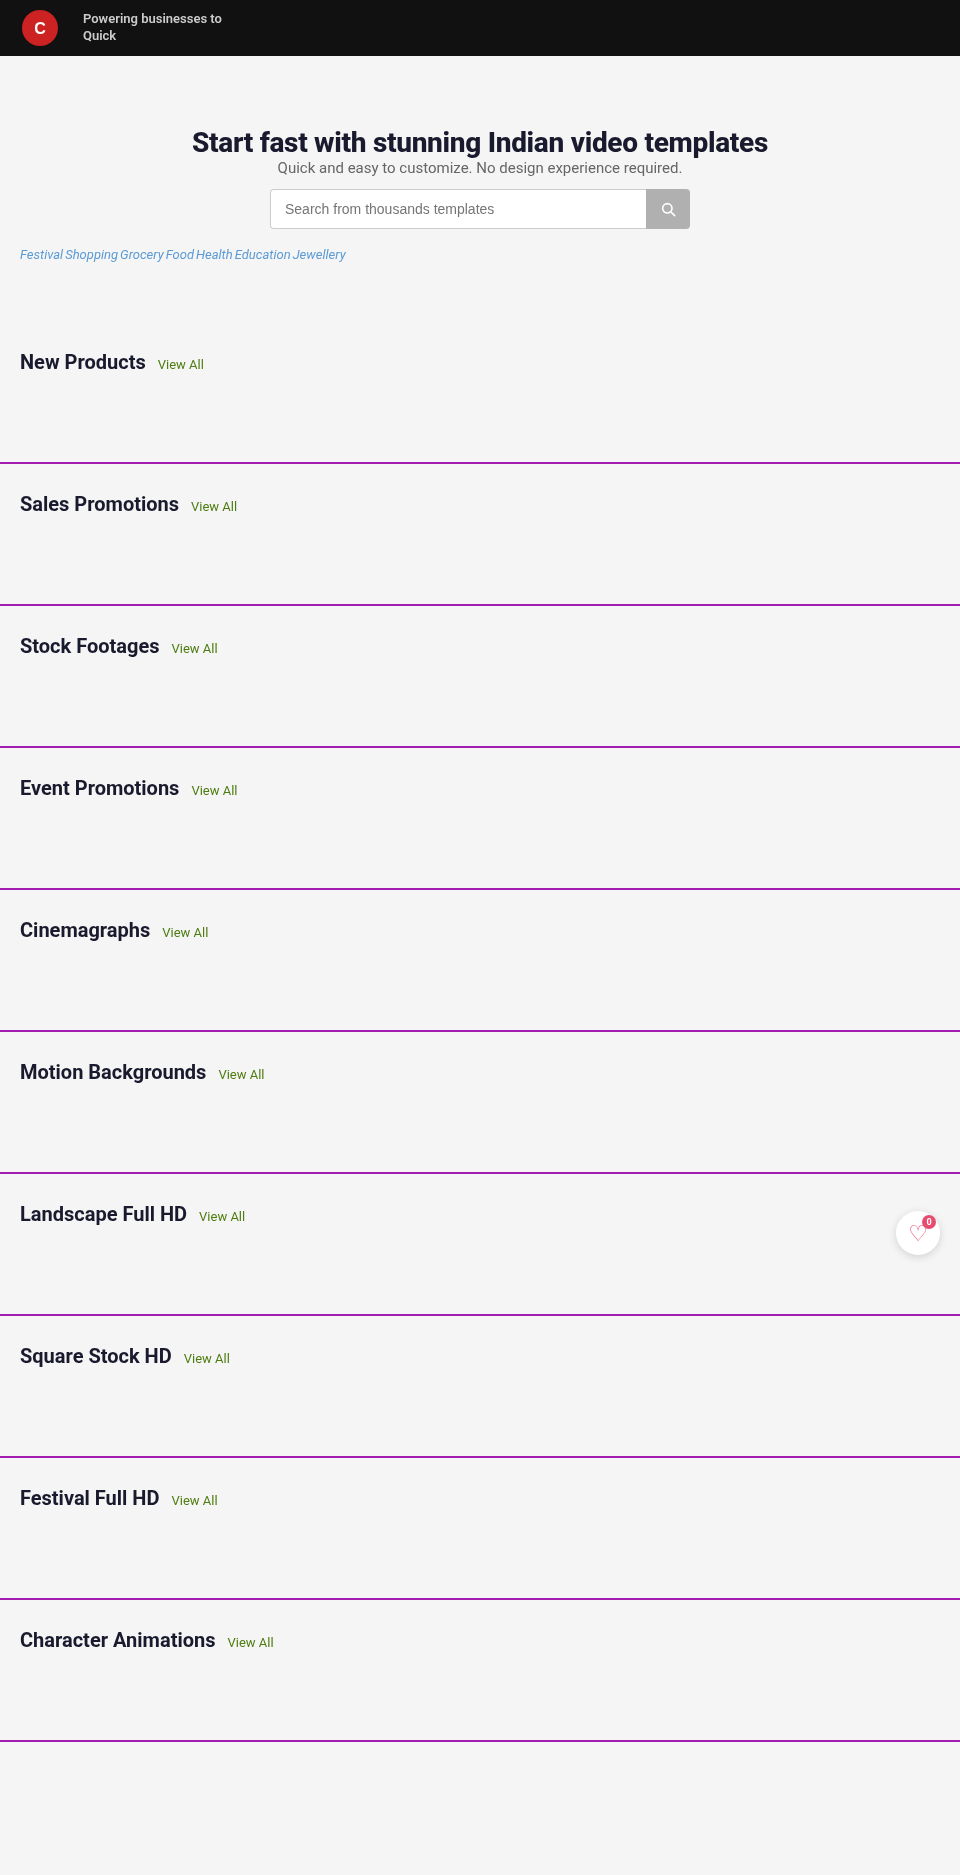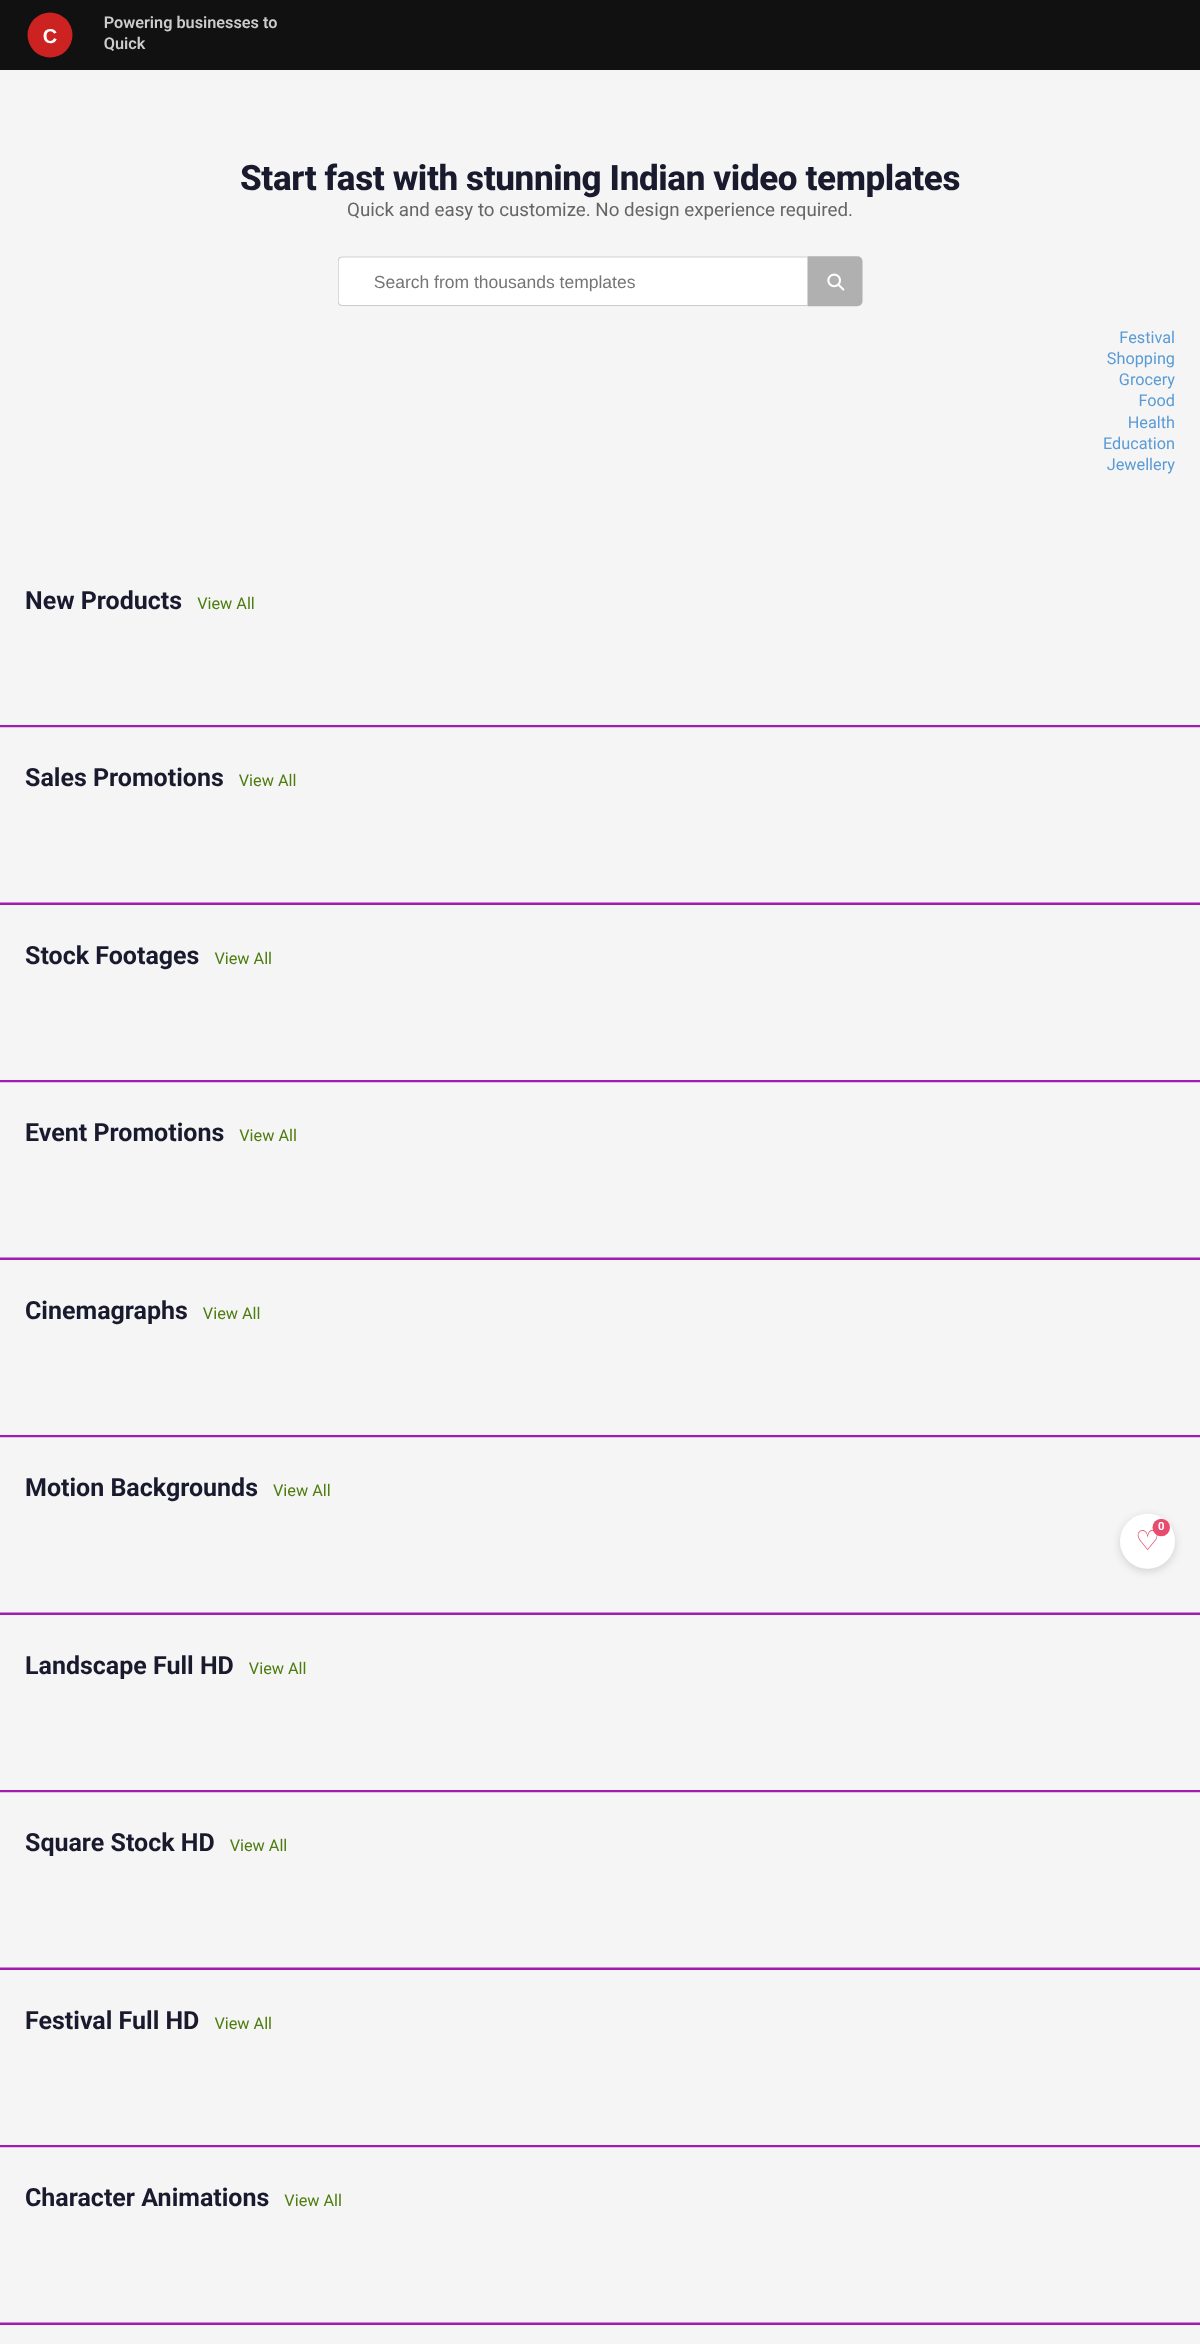--- a/index.html
+++ b/index.html
@@ -51,37 +51,37 @@
     .hero-title {
       font-size: 28px;
       font-weight: 800;
       color: #1a1a2e;
       margin-bottom: 0;
       letter-spacing: -0.3px;
     }
     .hero-subtitle {
       font-size: 15px;
       color: #666;
-      margin-bottom: 28px;
+      margin-bottom: 12px;
     }
     .search-bar {
       display: flex;
       align-items: center;
       justify-content: center;
       gap: 0;
       max-width: 420px;
       margin: 0 auto 18px;
     }
     .search-input {
       flex: 1;
       height: 40px;
       border: 1px solid #ccc;
       border-right: none;
       border-radius: 4px 0 0 4px;
-      padding: 0 28px;
+      padding: 0 14px;
       font-size: 14px;
       color: #999;
       background: #fff;
       outline: none;
     }
     .search-button {
       width: 44px;
       height: 40px;
       background: #b0b0b0;
       border: none;
@@ -93,23 +93,24 @@
       color: #fff;
       font-size: 16px;
     }
     .try-these {
       color: #999;
       font-size: 13px;
       margin-bottom: 6px;
     }
     .suggestions {
       display: flex;
-      flex-direction: column;
-      align-items: flex-end;
+      flex-direction: row;
+      align-items: flex-start;
       gap: 2px;
+      font-style: italic;
     }
     .suggestion-link {
       color: #5b9bd5;
       font-size: 13px;
       cursor: pointer;
       text-decoration: none;
     }
 
     
     .section {

